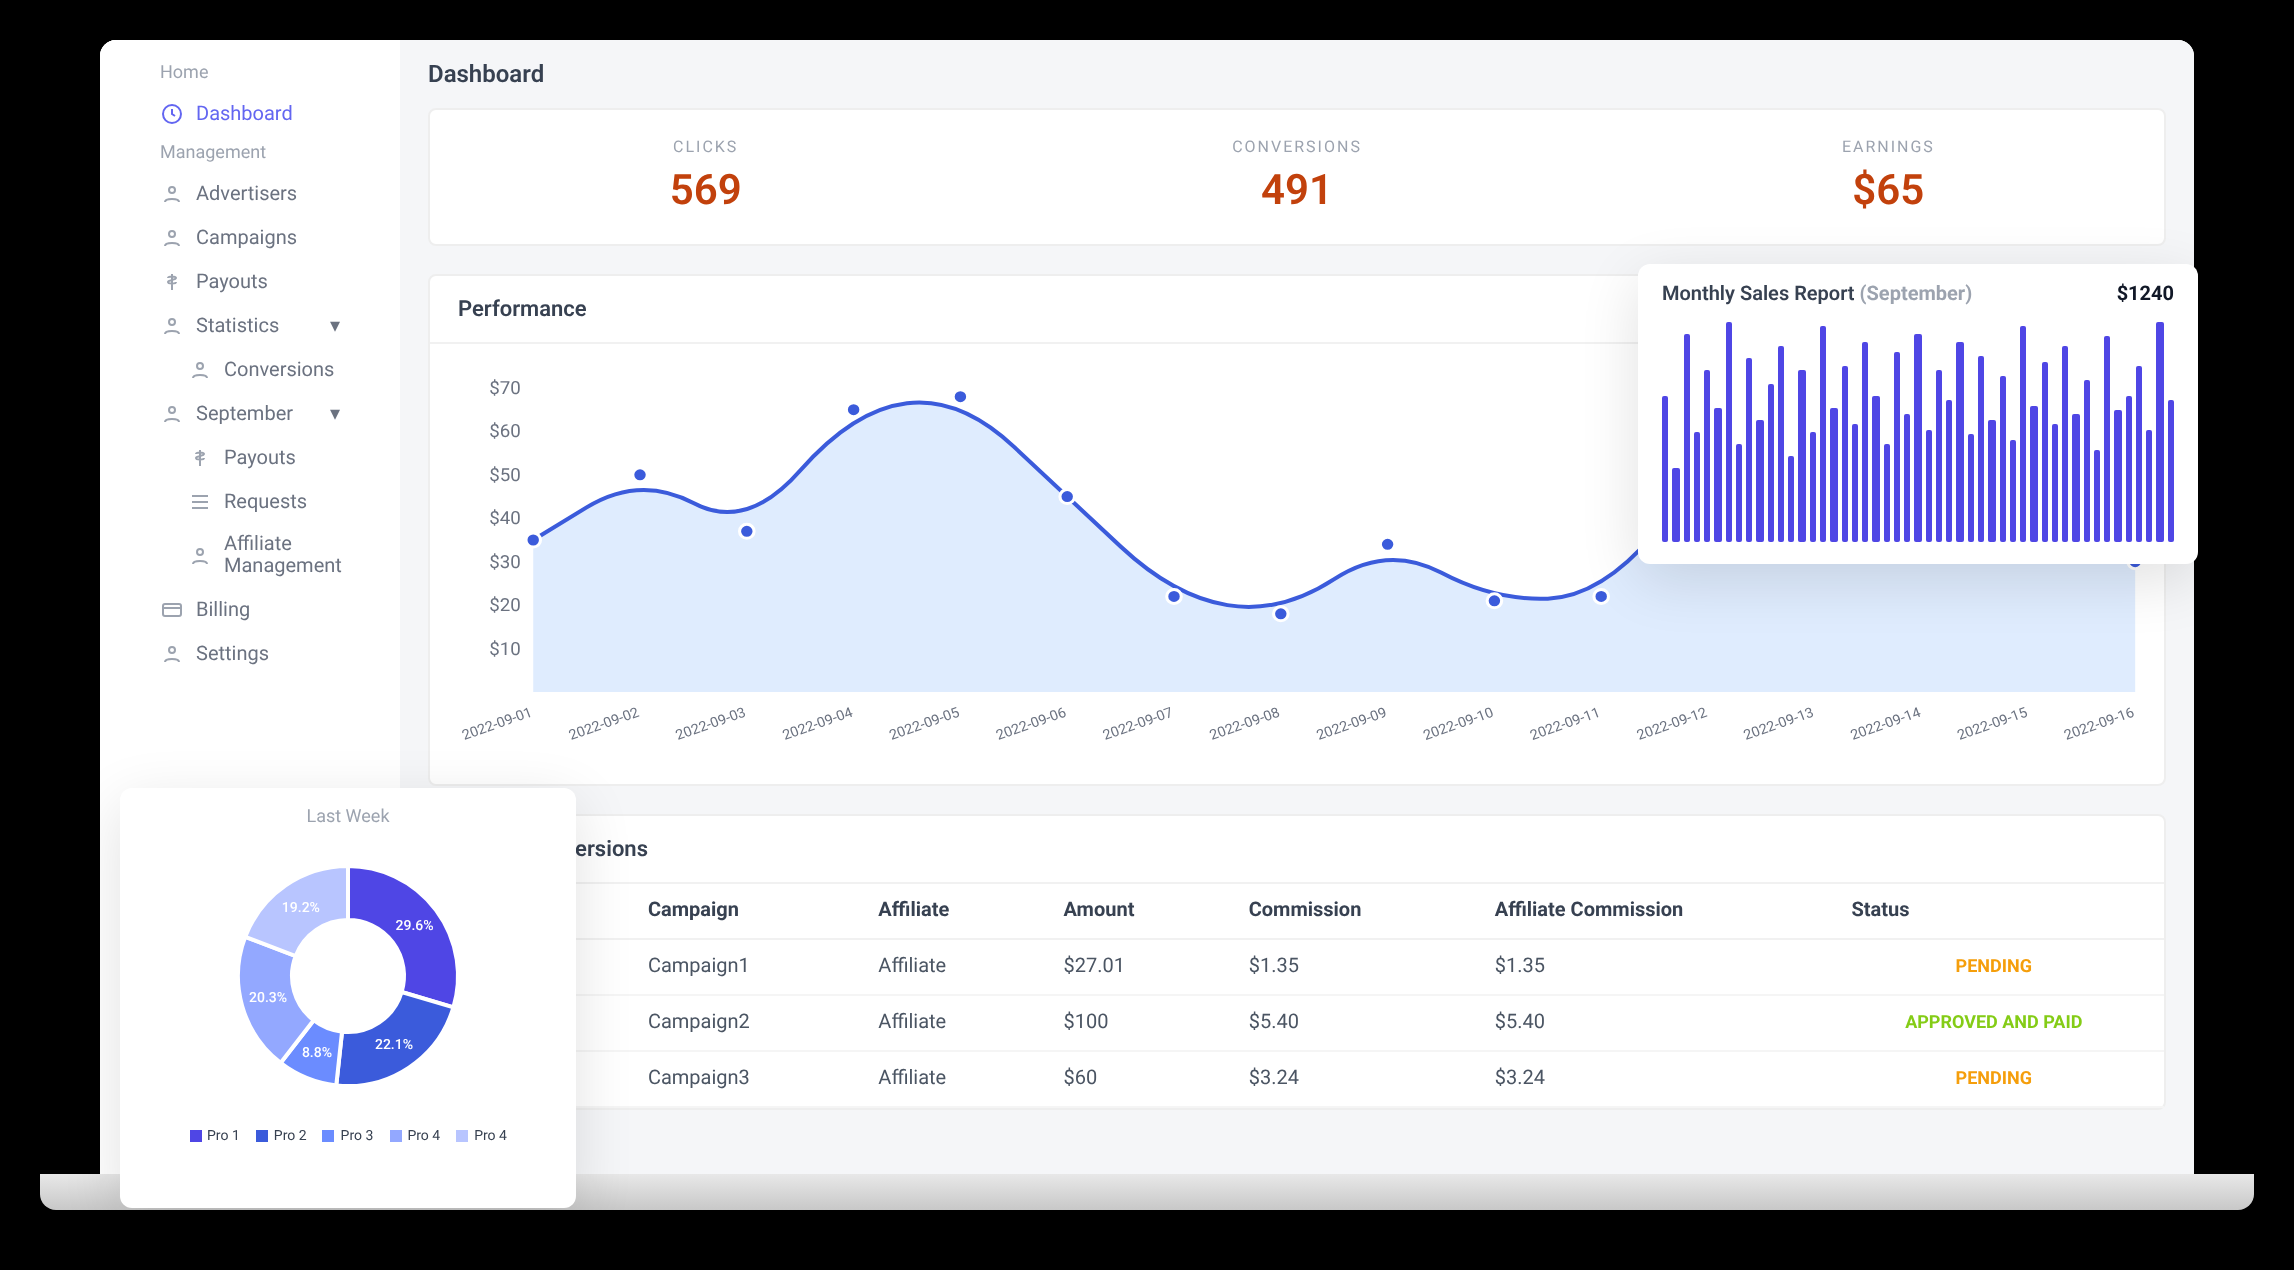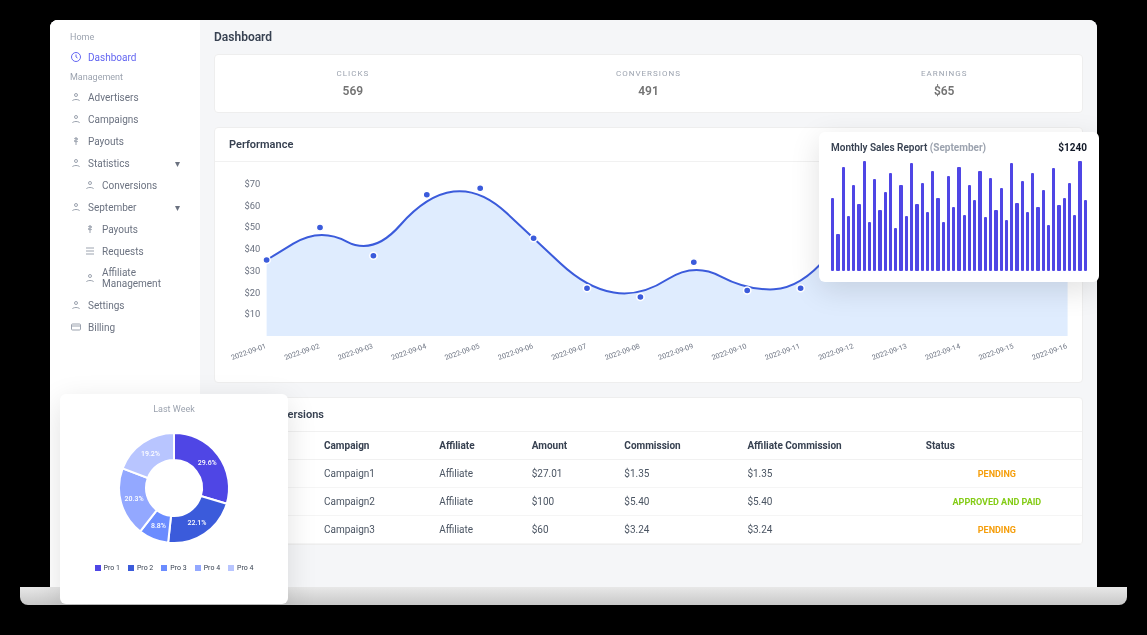--- a/index.html
+++ b/index.html
@@ -1,32 +1,32 @@
 <!DOCTYPE html>
 <html><head>
 <meta charset="utf-8">
 <style>
 * { margin: 0; padding: 0; box-sizing: border-box; font-family: -apple-system, BlinkMacSystemFont, "Segoe UI", Roboto, sans-serif; }
 body { background: #000; width: 1147px; height: 635px; position: relative; overflow: hidden; }
 .laptop-frame { position: absolute; left: 50px; top: 20px; width: 1047px; height: 570px; background: #fff; border-radius: 8px 8px 0 0; box-shadow: 0 10px 40px rgba(0,0,0,0.3); overflow: hidden; }
 .laptop-base { position: absolute; left: 20px; bottom: 30px; width: 1107px; height: 18px; background: linear-gradient(#e8e8e8, #c8c8c8); border-radius: 0 0 8px 8px; }
 .app { display: flex; width: 100%; height: 100%; background: #f5f6f8; }
-.sidebar { width: 150px; background: #fff; padding: 8px 6px; font-size: 10px; color: #6b7280; flex-shrink: 0; }
+.sidebar { width: 150px; background: #fff; padding: 8px 16px; font-size: 10px; color: #6b7280; flex-shrink: 0; }
 .sidebar-section { padding: 4px 14px; font-size: 9px; color: #9ca3af; }
 .sidebar-item { display: flex; align-items: center; padding: 5px 14px; gap: 6px; cursor: pointer; }
 .sidebar-item.active { color: #6366f1; }
 .sidebar-item.sub { padding-left: 28px; }
 .sidebar-item .icon-slot { width: 12px; height: 12px; display: flex; align-items: center; justify-content: center; }
 .chev { margin-left: auto; }
 .main { flex: 1; padding: 10px 14px; overflow: hidden; }
 .page-title { font-size: 12px; font-weight: 600; color: #374151; margin-bottom: 10px; }
 .stats-row { display: flex; gap: 20px; background: #fff; border: 1px solid #eee; border-radius: 4px; margin-bottom: 14px; }
 .stat-card { flex: 1; text-align: center; padding: 14px 0; }
 .stat-label { font-size: 8px; letter-spacing: 1px; color: #9ca3af; margin-bottom: 6px; }
-.stat-value { font-size: 12px; font-weight: 600; color: #737373; }
+.stat-value { font-size: 21px; font-weight: 600; color: #c2410c; }
 .panel { background: #fff; border: 1px solid #eee; border-radius: 4px; margin-bottom: 14px; }
 .panel-header { padding: 10px 14px; font-size: 11px; font-weight: 600; color: #374151; border-bottom: 1px solid #f1f1f1; }
 .chart-wrap { padding: 12px 4px 4px 10px; position: relative; }
 .perf-chart { width: 100%; height: 200px; }
 .ylabel { font-size: 9px; fill: #6b7280; }
 .xlabel { font-size: 7px; fill: #6b7280; }
 table.conv { width: 100%; font-size: 10px; border-collapse: collapse; }
 table.conv th { text-align: left; padding: 8px 14px; font-weight: 700; color: #374151; border-bottom: 1px solid #f1f1f1; }
 table.conv td { padding: 8px 14px; color: #4b5563; border-bottom: 1px solid #f5f5f5; }
 .status-pending { color: #f59e0b; font-weight: 700; font-size: 9px; }
@@ -142,34 +142,34 @@
             <svg width="12" height="12" viewBox="0 0 24 24" fill="none" stroke="#9ca3af" stroke-width="2">
               <circle cx="12" cy="8" r="3"></circle>
               <path d="M5 20c0-4 14-4 14 0"></path>
             </svg>
           </span>
         <span>Affiliate Management</span>
       </div>
       <div class="sidebar-item">
         <span class="icon-slot">
             <svg width="12" height="12" viewBox="0 0 24 24" fill="none" stroke="#9ca3af" stroke-width="2">
-              <circle cx="12" cy="8" r="3"></circle>
-              <path d="M5 20c0-4 14-4 14 0"></path>
-            </svg>
-          </span>
-        <span>Settings</span>
-      </div>
-      <div class="sidebar-item">
-        <span class="icon-slot">
-            <svg width="12" height="12" viewBox="0 0 24 24" fill="none" stroke="#9ca3af" stroke-width="2">
               <rect x="3" y="6" width="18" height="12" rx="2"></rect>
               <path d="M3 10h18"></path>
             </svg>
           </span>
         <span>Billing</span>
+      </div>
+      <div class="sidebar-item">
+        <span class="icon-slot">
+            <svg width="12" height="12" viewBox="0 0 24 24" fill="none" stroke="#9ca3af" stroke-width="2">
+              <circle cx="12" cy="8" r="3"></circle>
+              <path d="M5 20c0-4 14-4 14 0"></path>
+            </svg>
+          </span>
+        <span>Settings</span>
       </div>
     </div>
 
     <div class="main">
       <div class="page-title">Dashboard</div>
 
       <div class="stats-row">
         <div class="stat-card">
           <div class="stat-label">CLICKS</div>
           <div class="stat-value">569</div>

